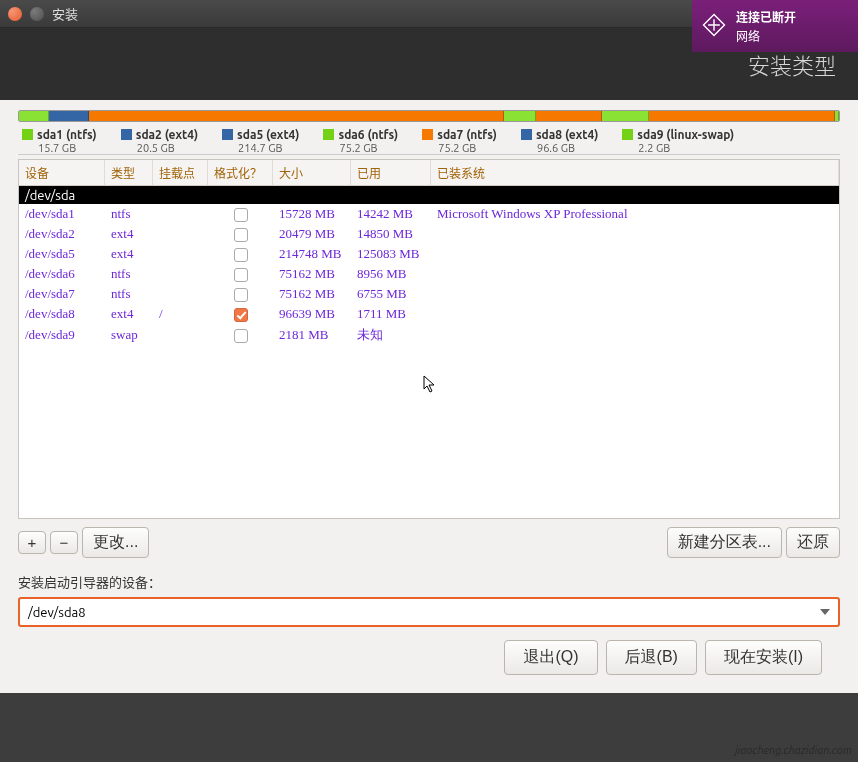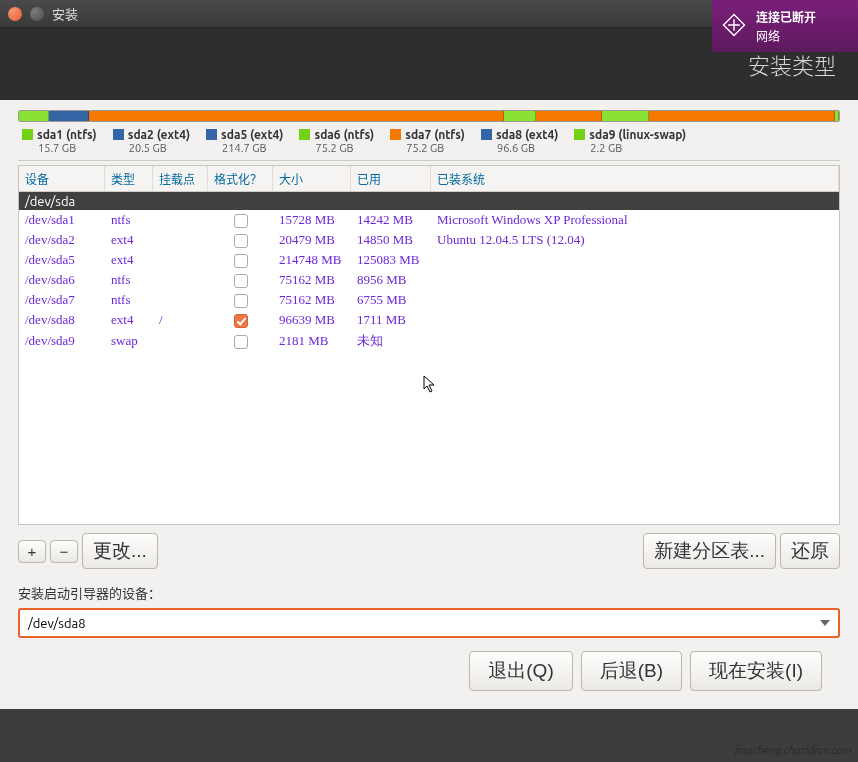--- a/index.html
+++ b/index.html
@@ -4,52 +4,52 @@
 <style>
 * { box-sizing: border-box; margin: 0; padding: 0; }
 body { font-family: "Ubuntu", "Noto Sans CJK SC", sans-serif; font-size: 13px; background: #3d3d3d; width: 858px; height: 762px; overflow: hidden; position: relative; }
 
 .titlebar { background: linear-gradient(#4a4a4a, #3a3a3a); height: 28px; display: flex; align-items: center; padding: 0 8px; gap: 8px; border-bottom: 1px solid #2a2a2a; }
 .win-btn { width: 14px; height: 14px; border-radius: 50%; display: inline-block; }
 .win-close { background: radial-gradient(circle at 30% 30%, #f79674, #e55b2e); }
 .win-min { background: radial-gradient(circle at 30% 30%, #7a7a7a, #4f4f4f); }
 .titlebar-text { color: #ddd; font-size: 13px; }
 
-.notification { position: absolute; top: 0; right: 0; width: 146px; height: 52px; background: #6b1d6b; background: linear-gradient(#7a1f7a, #5e1a5e); color: #fff; display: flex; align-items: center; padding: 4px 8px; gap: 8px; }
+.notification { position: absolute; top: 0; right: 0; width: 166px; height: 52px; background: #6b1d6b; background: linear-gradient(#7a1f7a, #5e1a5e); color: #fff; display: flex; align-items: center; padding: 4px 8px; gap: 8px; }
 .notif-icon svg { width: 28px; height: 28px; }
 .notif-lines { display:flex; flex-direction:column; gap:2px; font-size:12px;}
 .notif-title { font-weight:bold; white-space:nowrap; overflow:hidden;}
 
 .header-area { background: #2e2e2e; padding: 20px 22px; color: #ddd; text-align: right; }
 .header-title { font-size: 22px; font-weight: 300; color: #d8d8d8; }
 
 .content { background: #f2f1f0; padding: 10px 18px 0 18px; }
 
 .bar-visual { height: 12px; display:flex; border:1px solid #999; border-radius:2px; overflow:hidden; }
 .seg { height:100%; border-right:1px solid rgba(0,0,0,0.25); }
 
-.legend { display:flex; gap:8px; margin-top:6px; padding-bottom:6px; border-bottom:1px solid #ccc; flex-wrap:nowrap;}
+.legend { display:flex; gap:16px; margin-top:6px; padding-bottom:0; border-bottom:1px solid #ccc; flex-wrap:nowrap;}
 .legend-item { display:flex; flex-direction:column; gap:1px; padding: 0 4px; }
 .legend-top { display:flex; align-items:center; gap:4px; font-size:12px; font-weight:bold; color:#333;}
 .swatch { width:11px; height:11px; display:inline-block; }
 .legend-size { font-size:11px; color:#555; padding-left:16px; }
 
 .table { margin-top:4px; background:#fff; border:1px solid #c8c4bf; height: 360px; overflow:auto;}
-.thead { display:grid; grid-template-columns: 86px 48px 55px 65px 78px 80px 1fr; background:#f5f4f2; border-bottom:1px solid #d0ccc6; font-size:12px; color:#0369a1;}
+.thead { display:grid; grid-template-columns: 86px 48px 55px 65px 78px 80px 1fr; background:#f5f4f2; border-bottom:1px solid #d0ccc6; font-size:12px; color:#a16207;}
 .thead > div { padding:4px 6px; border-right:1px solid #e0ddd7; }
 .tbody-row { display:grid; grid-template-columns: 86px 48px 55px 65px 78px 80px 1fr; font-size:13px; color:#6d28d9; align-items:center;font-family:Liberation Serif, serif;}
 .tbody-row > div { padding:2px 6px; overflow:hidden; white-space:nowrap;}
-.parent-row { background:#404040; color:#fff; padding:2px 6px; font-size:13px; }
+.parent-row { background:#000000; color:#fff; padding:2px 6px; font-size:13px; }
 .chk { width:14px; height:14px; border:1px solid #aaa; border-radius:3px; display:inline-block; background:#fff; vertical-align:middle;}
 .chk.checked { background:#f07746; border-color:#d8643a; position:relative;}
 .chk.checked::after { content:""; position:absolute; left:2px; top:3px; width:7px; height:3px; border-left:2px solid #fff; border-bottom:2px solid #fff; transform:rotate(-48deg);}
 
 .toolbar { display:flex; justify-content:space-between; align-items:center; margin-top:8px; }
 .tb-left { display:flex; gap:4px; align-items:center;}
-.btn { background:linear-gradient(#fdfdfc,#ebe9e6); border:1px solid #bab5ad; border-radius:4px; padding:4px 10px; font-size:19px; color:#333; cursor:pointer;}
+.btn { background:linear-gradient(#fdfdfc,#ebe9e6); border:1px solid #bab5ad; border-radius:4px; padding:4px 10px; font-size:16px; color:#333; cursor:pointer;}
 .btn.sq { padding:2px 8px; font-size:15px; min-width:28px; text-align:center;}
 .tb-right { display:flex; gap:4px;}
 
 .bootloader { margin-top:14px; }
 .bootloader-label { font-size:13px; color:#333; margin-bottom:6px; display:block;}
 .select { width:100%; border:2px solid #e8622a; border-radius:3px; background:#fff; padding:6px 8px; font-size:13px; display:flex; justify-content:space-between; align-items:center;}
 .select-arrow { width:0; height:0; border-left:5px solid transparent; border-right:5px solid transparent; border-top:6px solid #666;}
 
 .footer { display:flex; justify-content:flex-end; gap:8px; padding:13px 18px 18px 18px; }
 .footer .btn { padding:6px 18px;}
@@ -168,21 +168,20 @@
           <div>14242 MB</div>
           <div>Microsoft Windows XP Professional</div>
         </div>
         <div class="tbody-row">
           <div>/dev/sda2</div>
           <div>ext4</div>
           <div></div>
           <div style="text-align: center;"><span class="chk"></span></div>
           <div>20479 MB</div>
           <div>14850 MB</div>
-          <div>Ubuntu 12.04.5 LTS (12.04)</div>
         </div>
         <div class="tbody-row">
           <div>/dev/sda5</div>
           <div>ext4</div>
           <div></div>
           <div style="text-align: center;"><span class="chk"></span></div>
           <div>214748 MB</div>
           <div>125083 MB</div>
           <div></div>
         </div>

